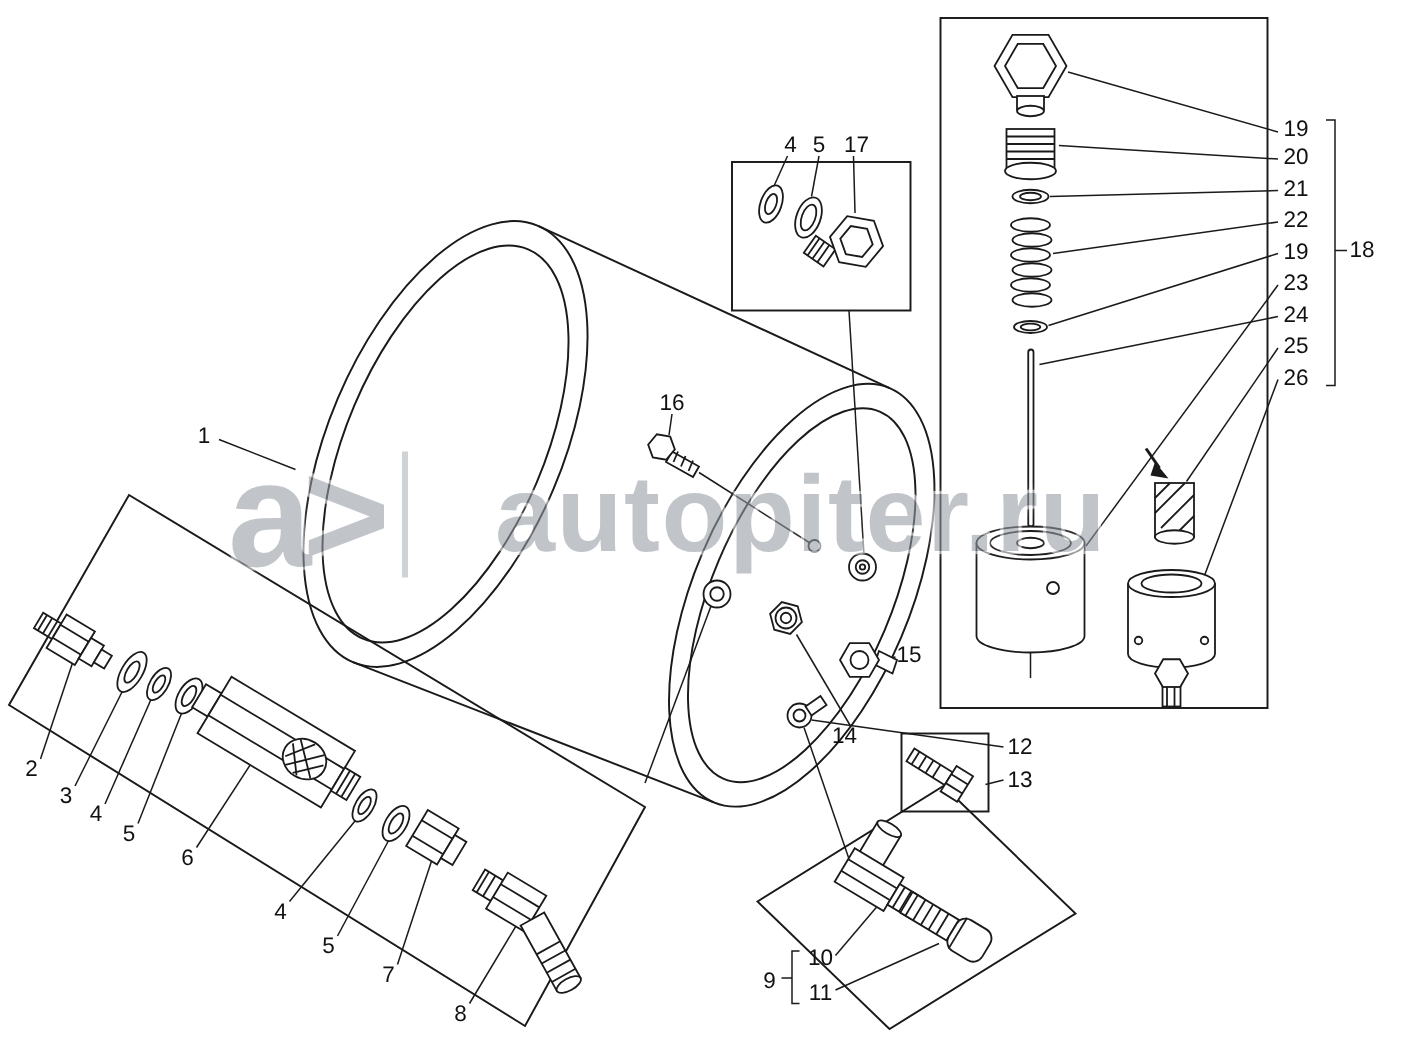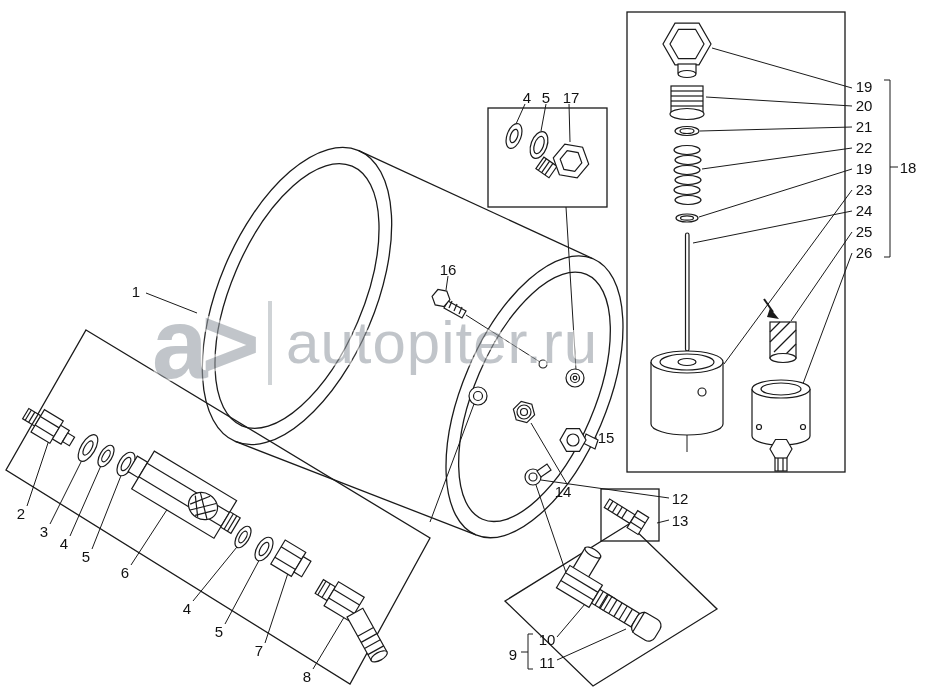--- a/index.html
+++ b/index.html
@@ -4,22 +4,22 @@
 <style>
   html,body{margin:0;padding:0;background:#fff;}
   .stage{position:relative;width:939px;height:698px;background:#fff;overflow:hidden;
          font-family:"Liberation Sans",sans-serif;}
   .stage svg{position:absolute;left:0;top:0;}
   .watermark{position:absolute;left:152px;top:286px;height:114px;display:flex;
              align-items:center;gap:14px;opacity:.58;pointer-events:none;}
   .wm-logo{font-size:100px;font-weight:700;color:var(--wm-color,#8d949b);letter-spacing:-6px;line-height:1;
            text-shadow:-2px -2px 0 #fff,2px -2px 0 #fff,-2px 2px 0 #fff,2px 2px 0 #fff,0 0 8px #fff;}
   .wm-sep{width:4px;height:84px;background:#aeb4ba;box-shadow:0 0 5px #fff;}
-  .wm-brand{font-size:60px;font-weight:400;color:var(--wm-color,#989fa6);letter-spacing:1px;line-height:1;
-           text-shadow:-2px -2px 0 #fff,2px -2px 0 #fff,-2px 2px 0 #fff,2px 2px 0 #fff,0 0 8px #fff;}
+  .wm-brand{font-size:72px;font-weight:700;color:var(--wm-color,#989fa6);letter-spacing:1px;line-height:1;
+           text-shadow:-2px -2px 0 #fff,2px -2px 0 #fff,-2px 2px 0 #fff,2px 2px 0 #fff,0 0 8px #fff;margin-left:44px;}
   #callout-layer text{font-family:"Liberation Sans",sans-serif;font-size:15px;fill:#111;}
 </style>
 </head>
 <body>
 
 <div class="stage">
 
 <svg width="939" height="698" viewBox="0 0 939 698">
 
   <g stroke="#1a1a1a" fill="none" stroke-width="1.3" stroke-linejoin="round">

